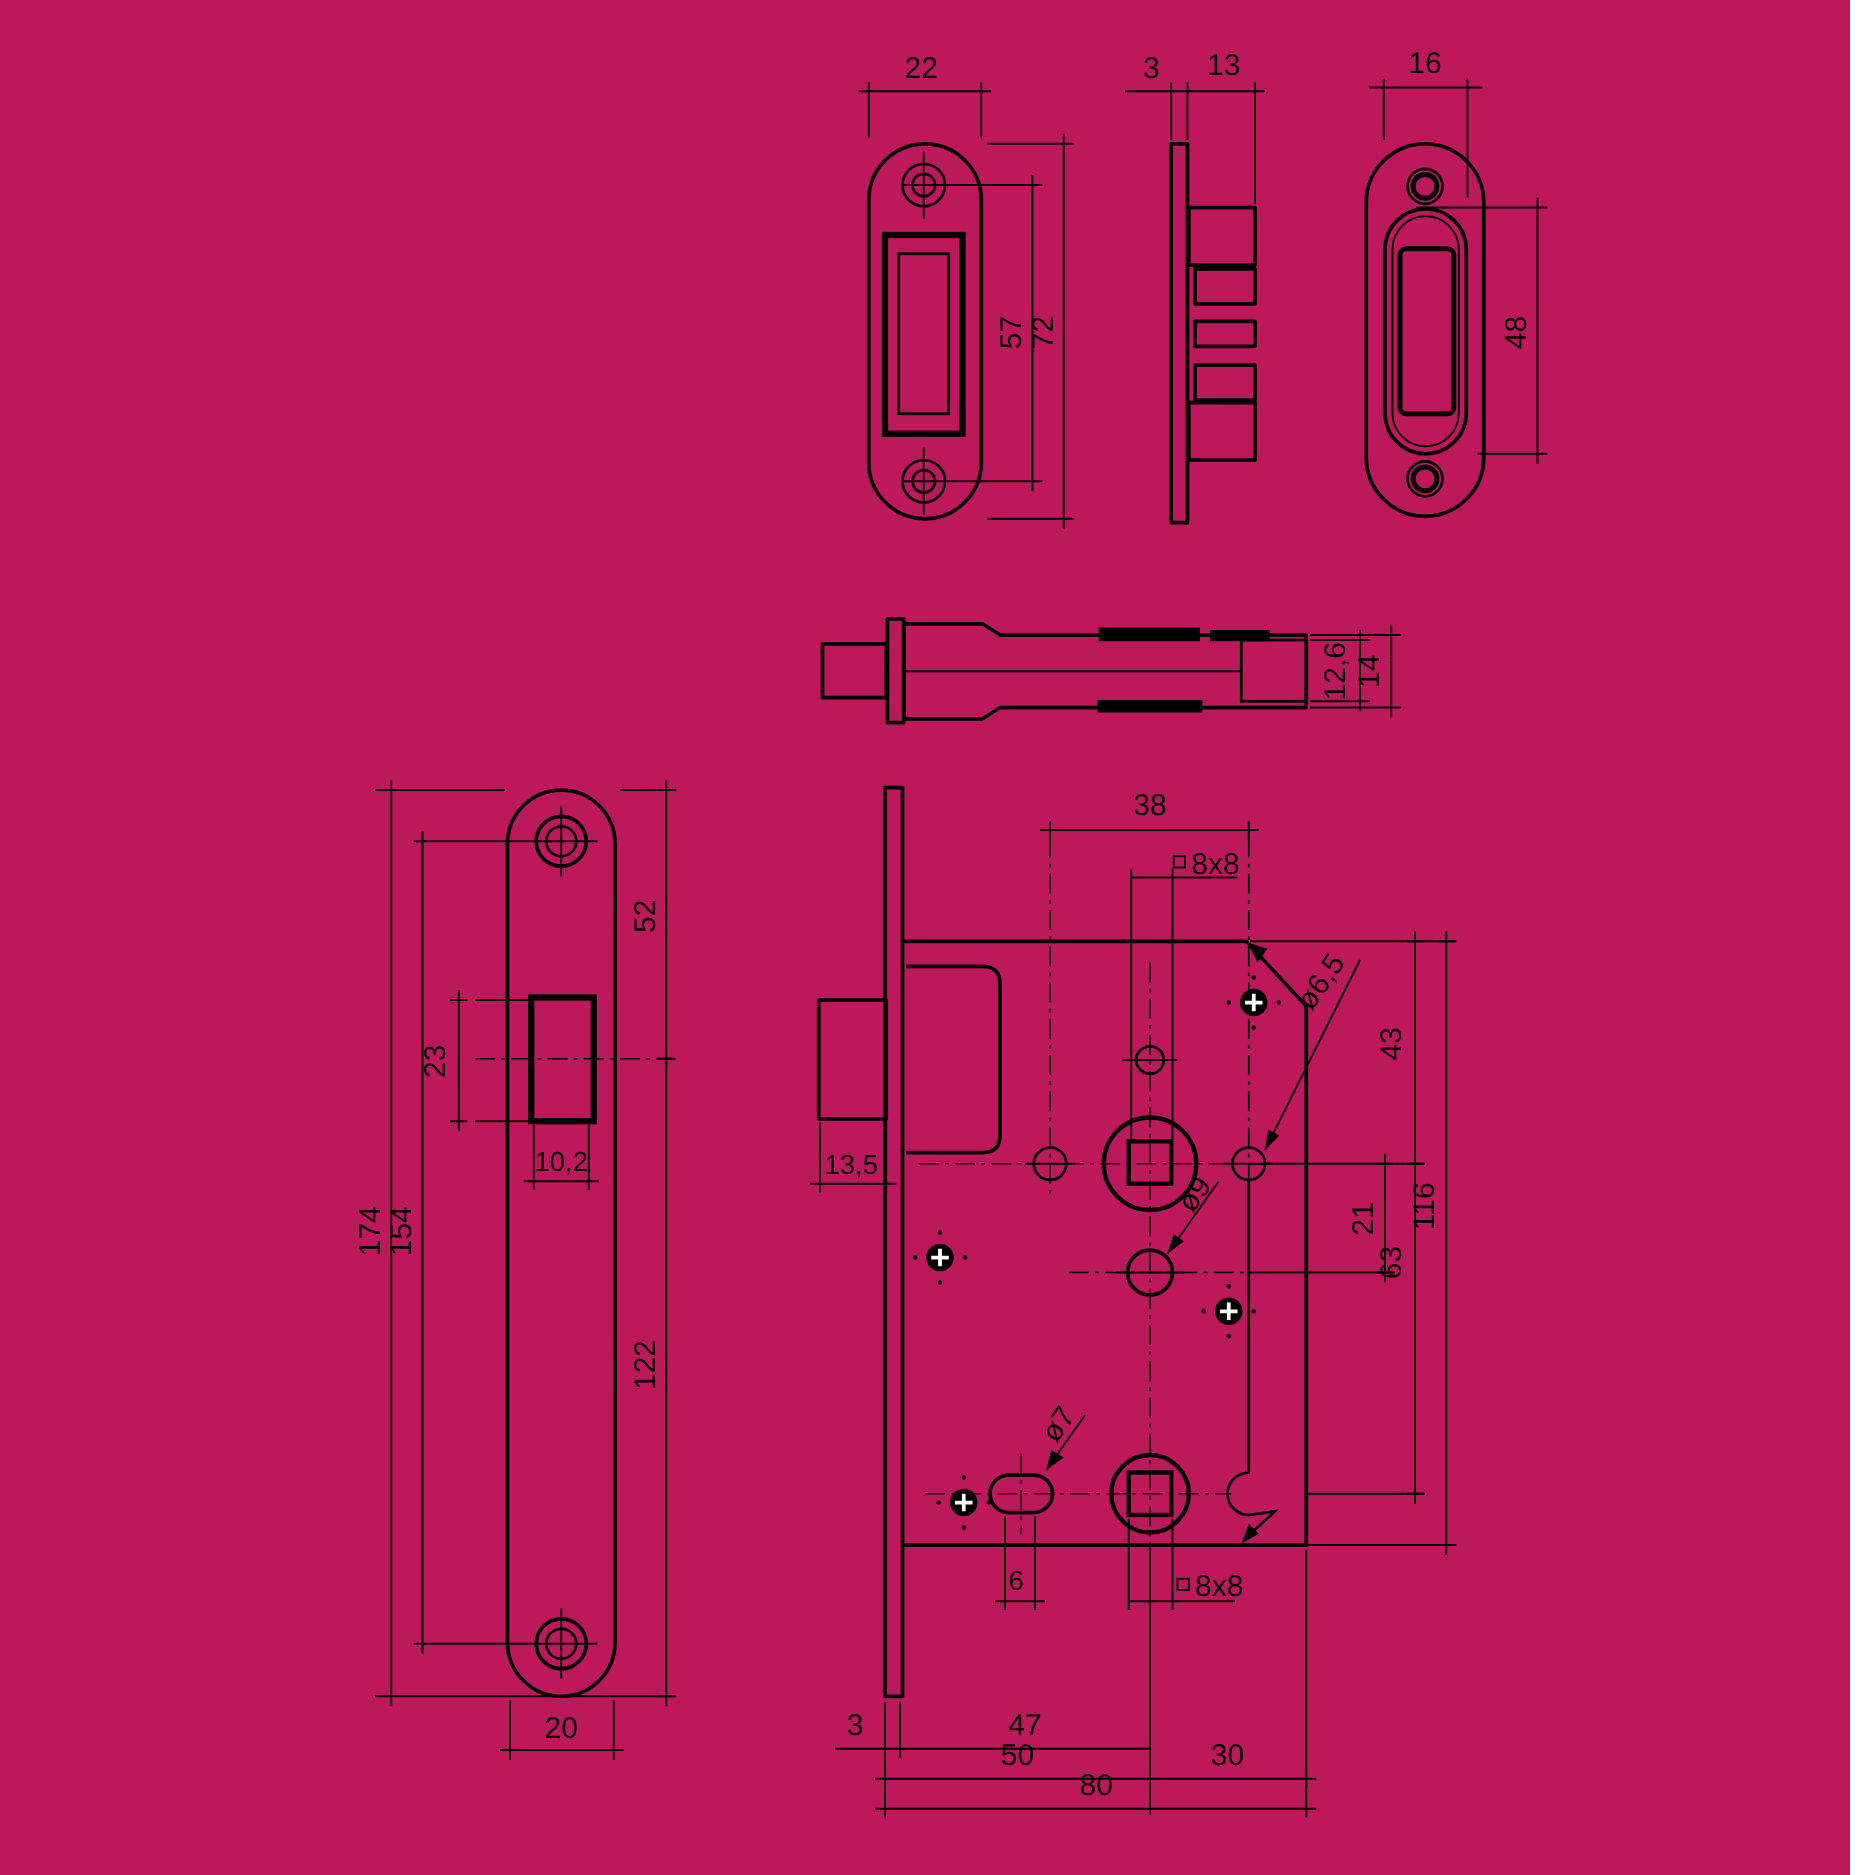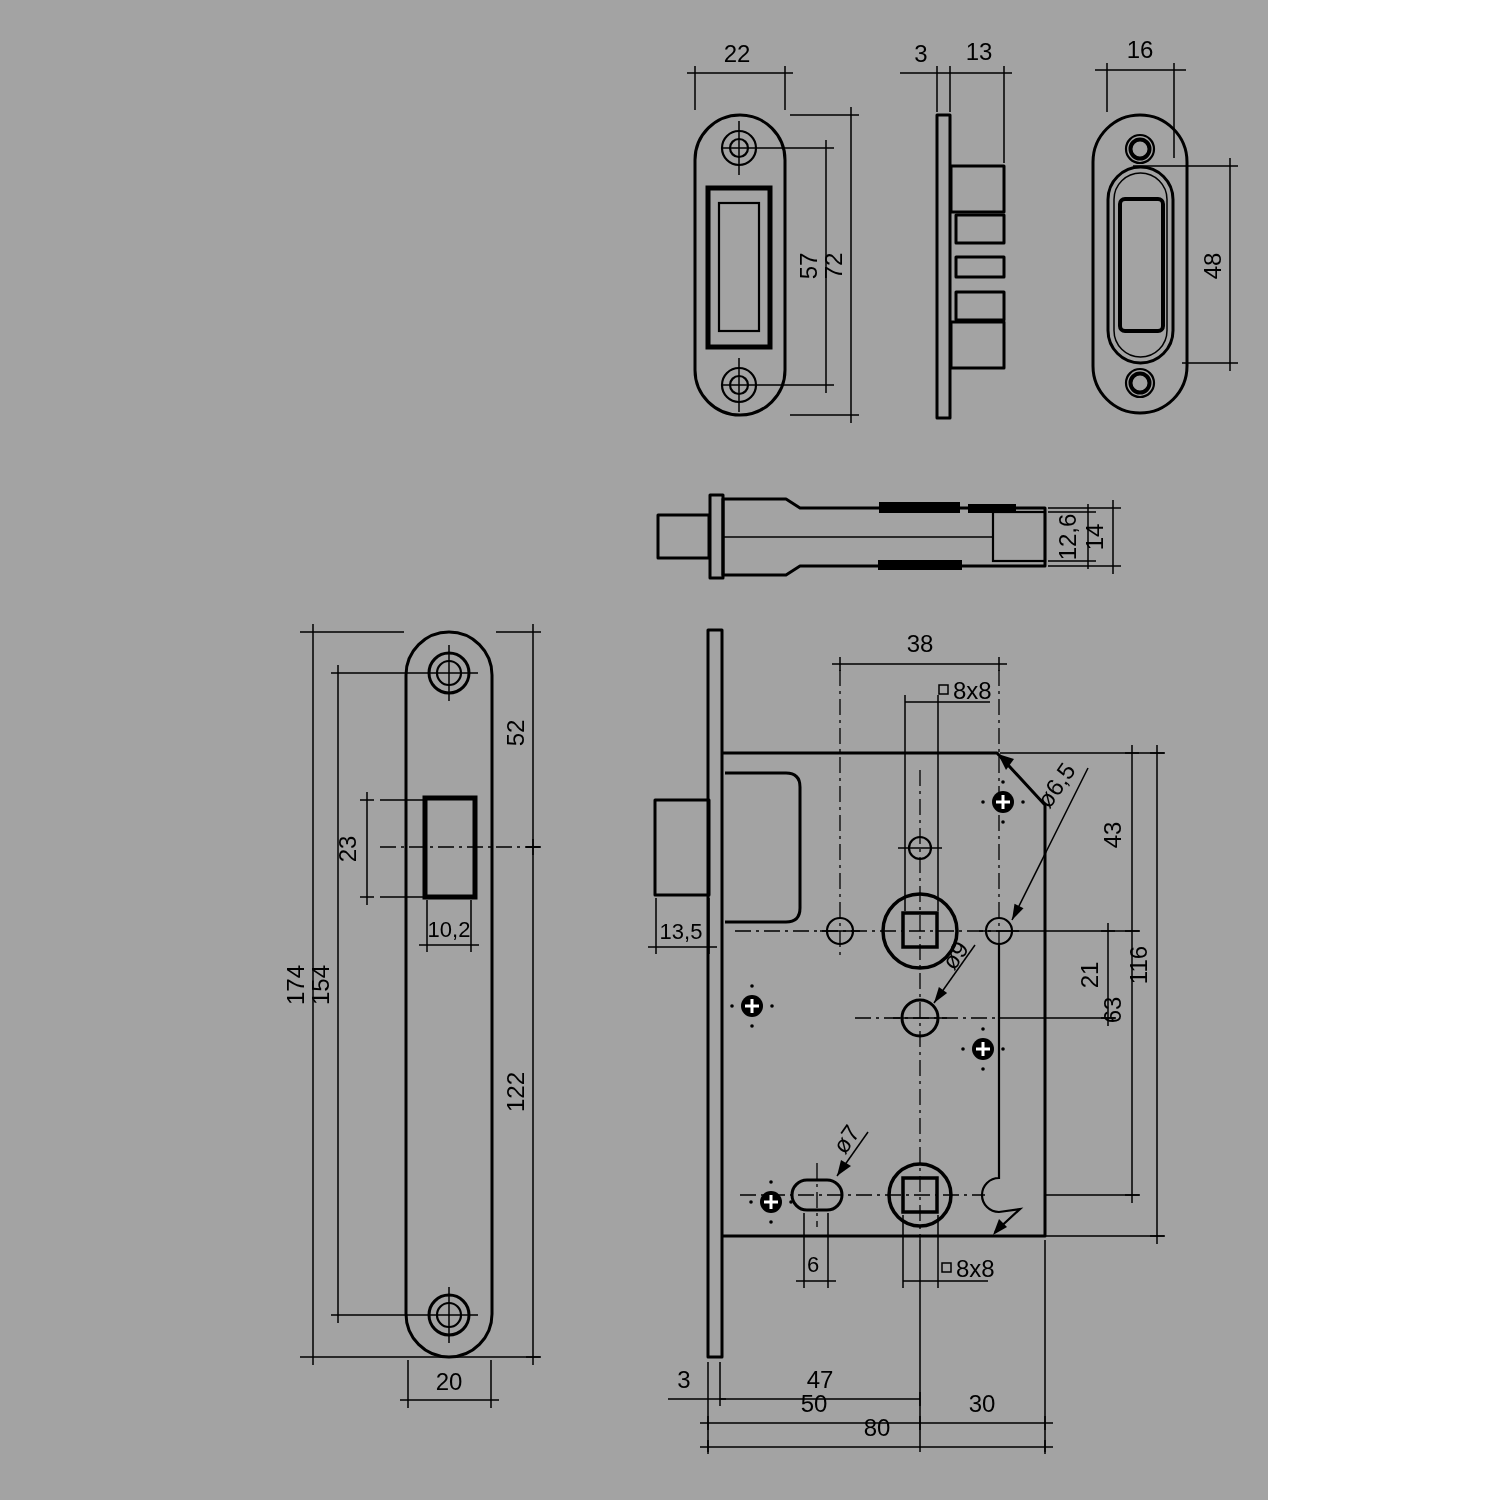--- a/index.html
+++ b/index.html
@@ -1,16 +1,16 @@
 <!DOCTYPE html>
 <html><head>
 <meta charset="utf-8">
 <style>
   html,body{margin:0;padding:0;background:#fff;}
-  .stage{position:relative;width:1268px;height:1500px;background:#a3a3a3;font-family:"Liberation Sans",sans-serif;}
+  .stage{position:relative;width:1480px;height:1500px;background:#be185d;font-family:"Liberation Sans",sans-serif;}
   svg{position:absolute;left:0;top:0;}
   .ol{fill:none;stroke:#000;stroke-width:3;stroke-linejoin:round;}
   .ol2{fill:none;stroke:#000;stroke-width:2.2;}
   .thick{fill:none;stroke:#000;stroke-width:5;}
   .dim{fill:none;stroke:#000;stroke-width:1.5;}
   .cl{fill:none;stroke:#000;stroke-width:1.3;stroke-dasharray:16 5 3 5;}
   .thin{fill:none;stroke:#000;stroke-width:1.5;}
   .blk{fill:#000;stroke:none;}
   .wcross{stroke:#fff;stroke-width:3;fill:none;}
   text{font-family:"Liberation Sans",sans-serif;font-size:24px;fill:#000;}

